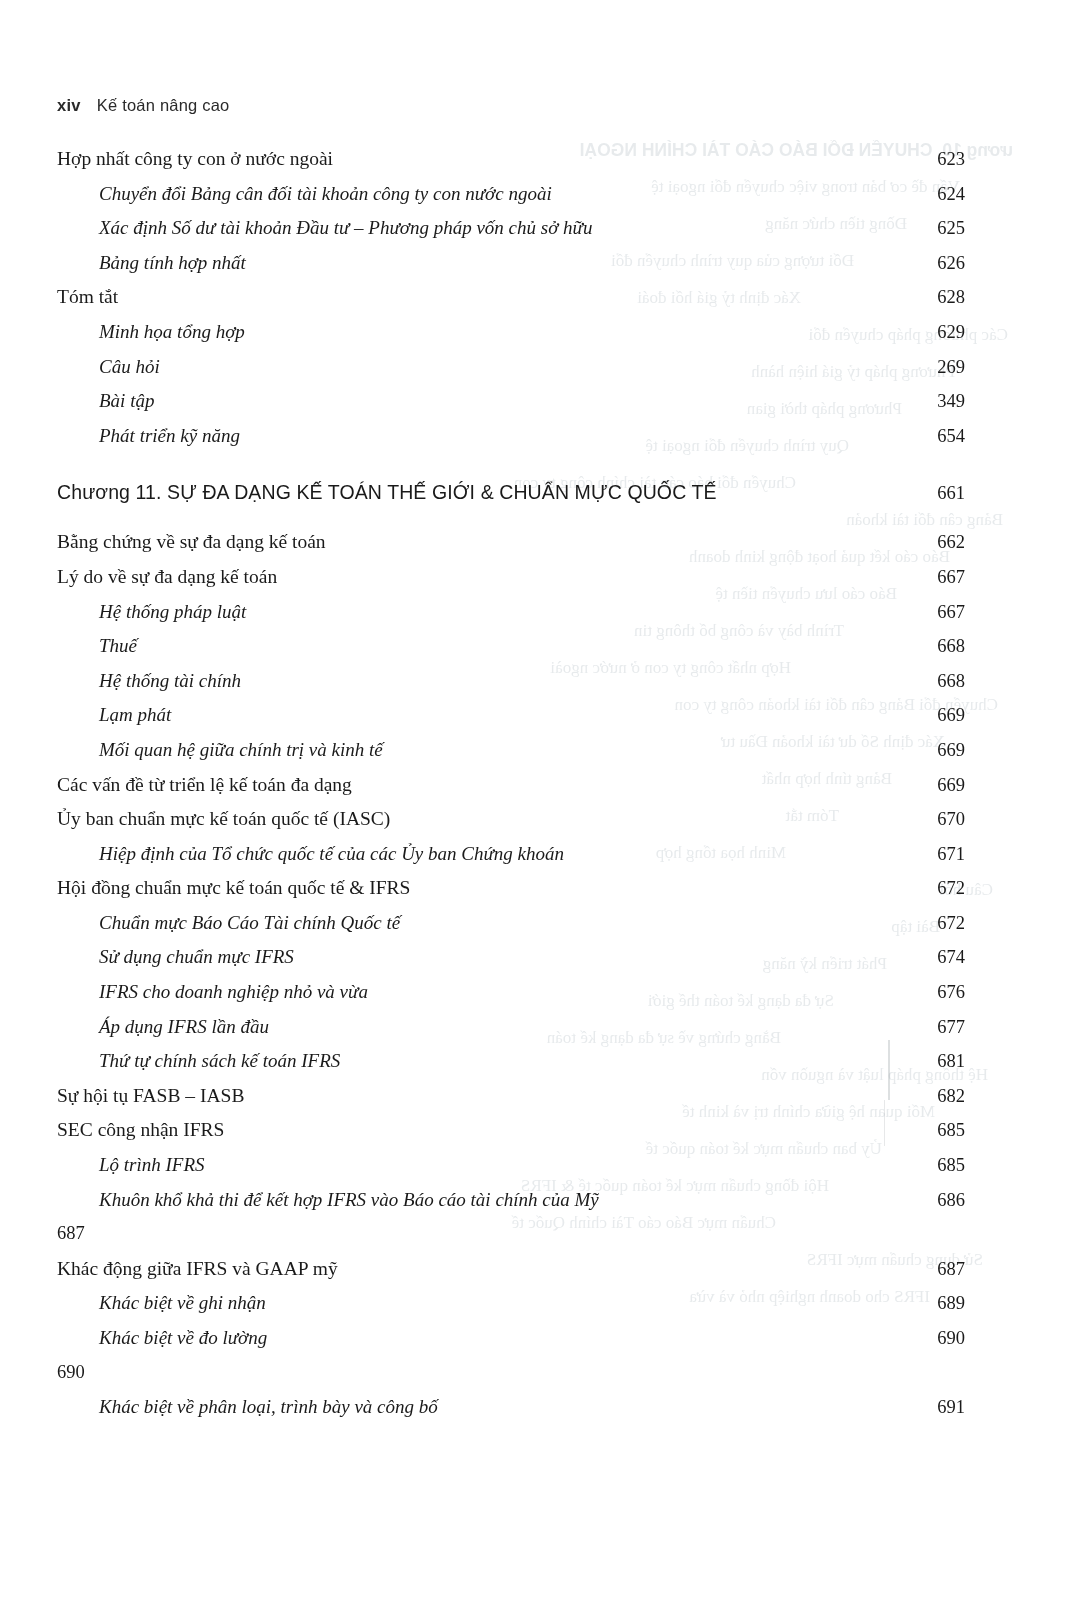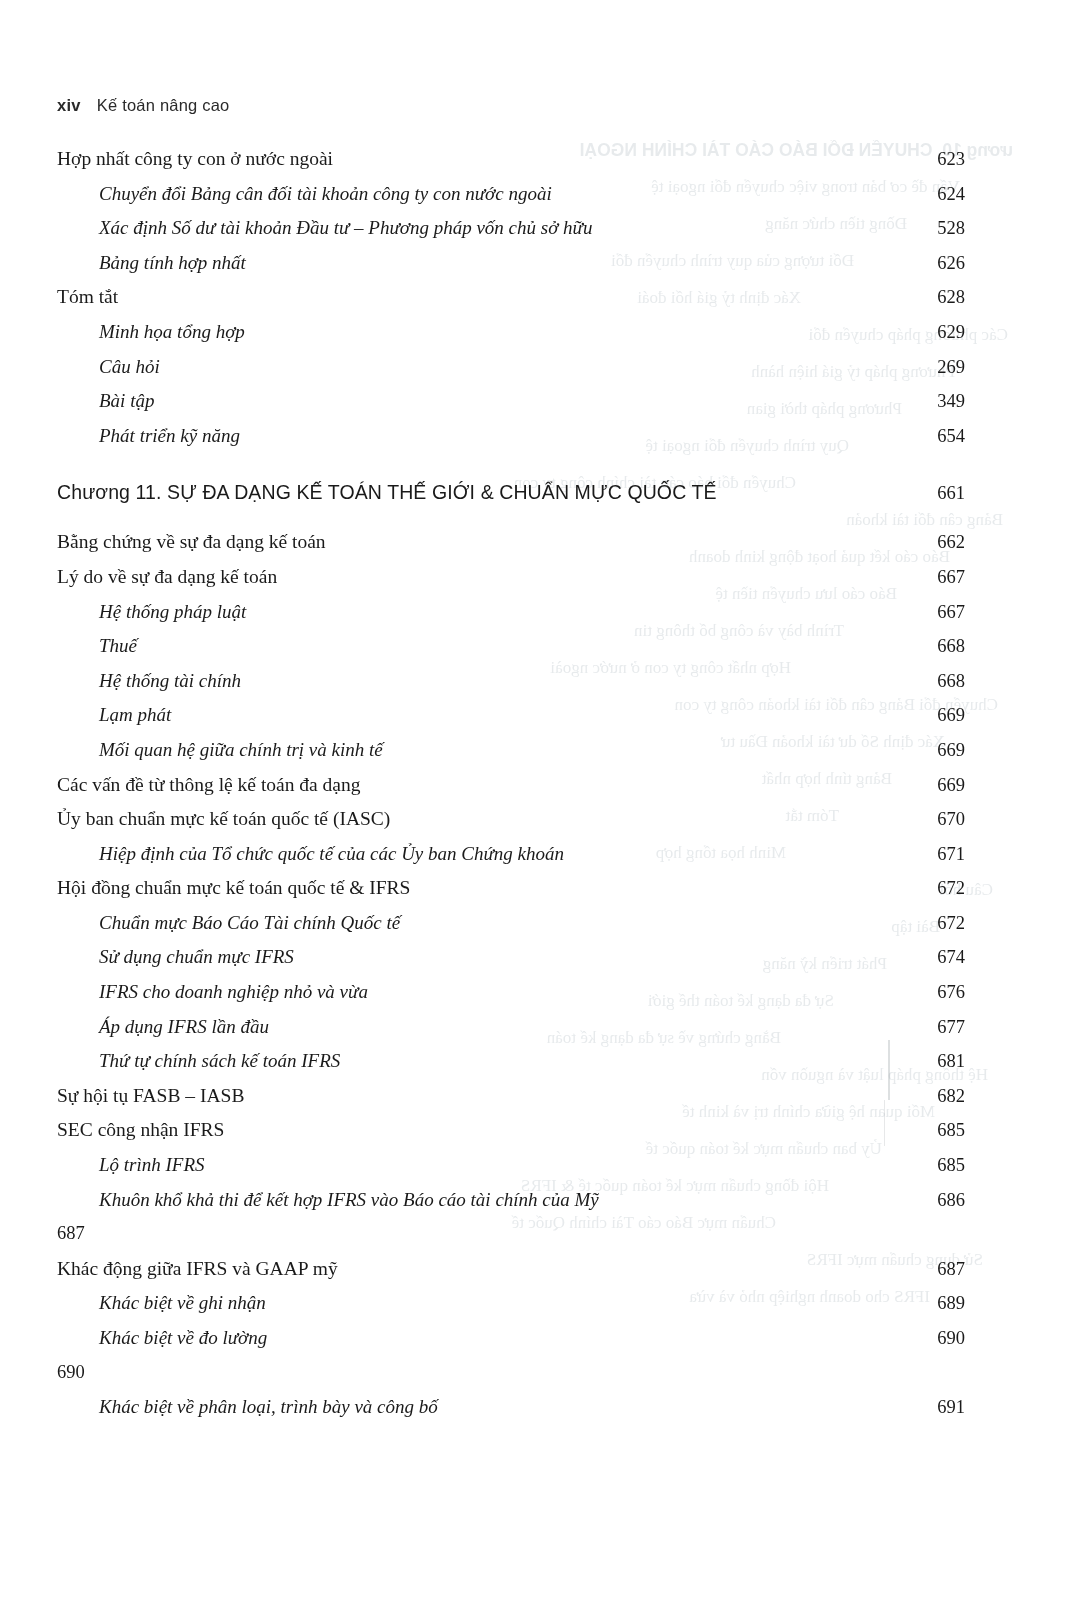--- a/index.html
+++ b/index.html
@@ -194,21 +194,21 @@
       <div class="toc-row lvl-1">
         <span class="label">Hợp nhất công ty con ở nước ngoài</span>
         <span class="page-no">623</span>
       </div>
       <div class="toc-row lvl-2">
         <span class="label">Chuyển đổi Bảng cân đối tài khoản công ty con nước ngoài</span>
         <span class="page-no">624</span>
       </div>
       <div class="toc-row lvl-2">
         <span class="label">Xác định Số dư tài khoản Đầu tư – Phương pháp vốn chủ sở hữu</span>
-        <span class="page-no">528</span>
+        <span class="page-no">625</span>
       </div>
       <div class="toc-row lvl-2">
         <span class="label">Bảng tính hợp nhất</span>
         <span class="page-no">626</span>
       </div>
       <div class="toc-row lvl-1">
         <span class="label">Tóm tắt</span>
         <span class="page-no">628</span>
       </div>
       <div class="toc-row lvl-2">
@@ -253,21 +253,21 @@
       </div>
       <div class="toc-row lvl-2">
         <span class="label">Lạm phát</span>
         <span class="page-no">669</span>
       </div>
       <div class="toc-row lvl-2">
         <span class="label">Mối quan hệ giữa chính trị và kinh tế</span>
         <span class="page-no">669</span>
       </div>
       <div class="toc-row lvl-1">
-        <span class="label">Các vấn đề từ thông lệ kế toán đa dạng</span>
+        <span class="label">Các vấn đề từ triển lệ kế toán đa dạng</span>
         <span class="page-no">669</span>
       </div>
       <div class="toc-row lvl-1">
         <span class="label">Ủy ban chuẩn mực kế toán quốc tế (IASC)</span>
         <span class="page-no">670</span>
       </div>
       <div class="toc-row lvl-2">
         <span class="label">Hiệp định của Tổ chức quốc tế của các Ủy ban Chứng khoán</span>
         <span class="page-no">671</span>
       </div>

